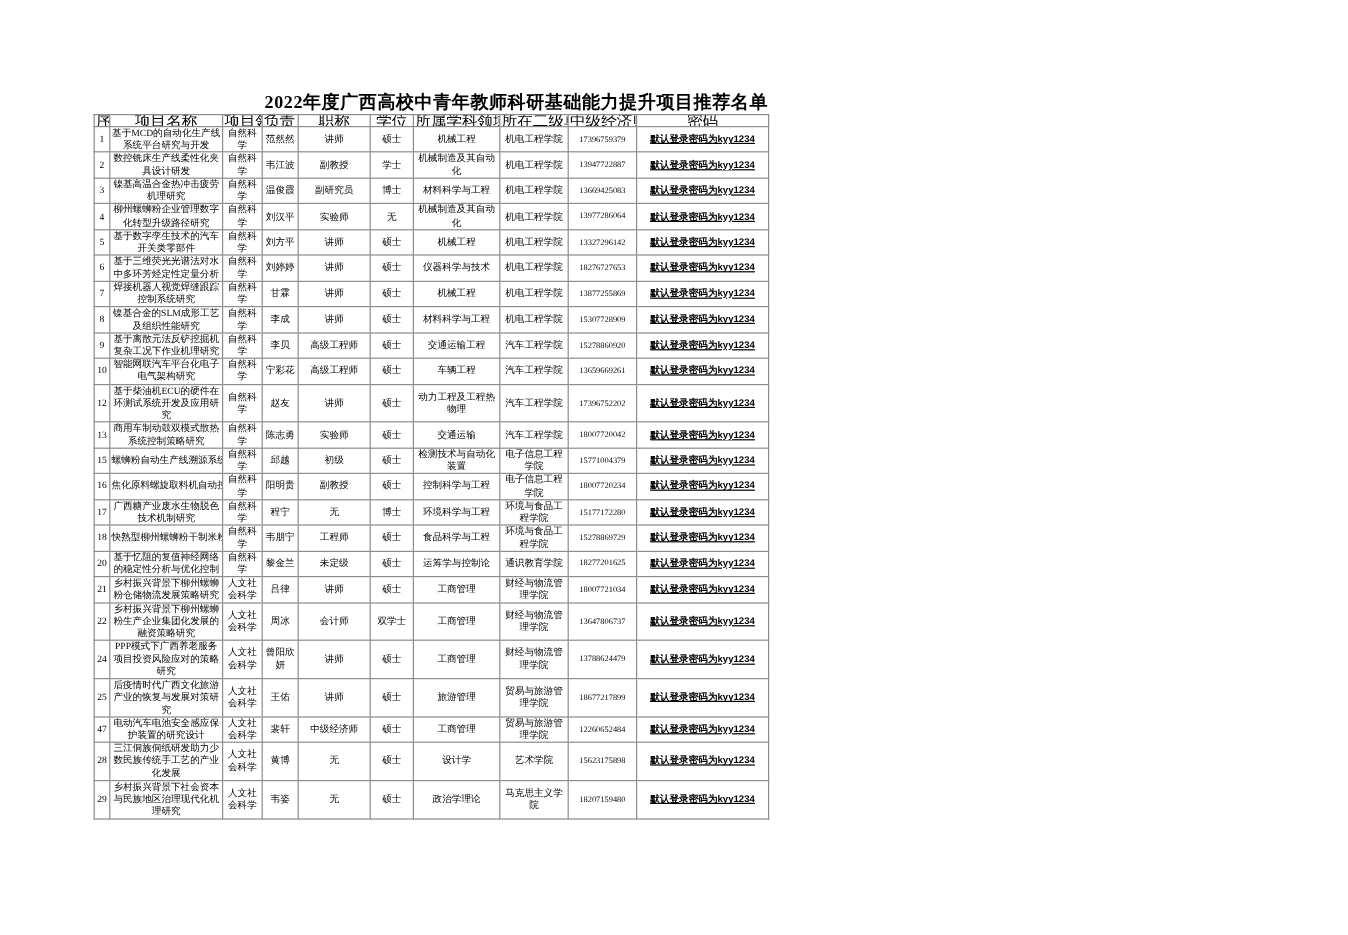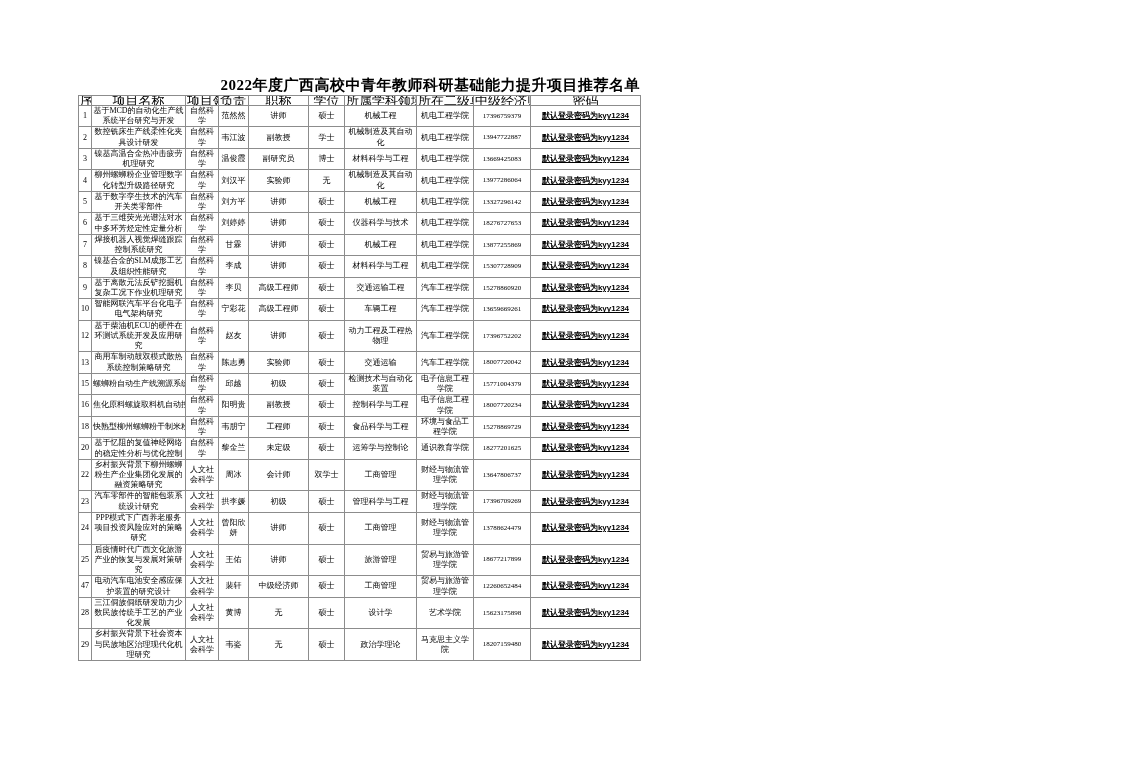--- a/index.html
+++ b/index.html
@@ -229,20 +229,32 @@
         <td class="c-name nowrap">焦化原料螺旋取料机自动控制</td>
         <td class="">自然科学</td>
         <td class="">阳明贵</td>
         <td class="">副教授</td>
         <td class="">硕士</td>
         <td class="">控制科学与工程</td>
         <td class="">电子信息工程学院</td>
         <td class="c-acct">18007720234</td>
         <td class="c-pwd">默认登录密码为kyy1234</td>
       </tr>
+      <tr class="h2">
+        <td class="">17</td>
+        <td class="c-name">广西糖产业废水生物脱色技术机制研究</td>
+        <td class="">自然科学</td>
+        <td class="">程宁</td>
+        <td class="">无</td>
+        <td class="">博士</td>
+        <td class="">环境科学与工程</td>
+        <td class="">环境与食品工程学院</td>
+        <td class="c-acct">15177172280</td>
+        <td class="c-pwd">默认登录密码为kyy1234</td>
+      </tr>
       <tr class="h1">
         <td class="">18</td>
         <td class="c-name nowrap">快熟型柳州螺蛳粉干制米粉的</td>
         <td class="">自然科学</td>
         <td class="">韦朋宁</td>
         <td class="">工程师</td>
         <td class="">硕士</td>
         <td class="">食品科学与工程</td>
         <td class="">环境与食品工程学院</td>
         <td class="c-acct">15278869729</td>
@@ -251,47 +263,47 @@
       <tr class="h2">
         <td class="">20</td>
         <td class="c-name">基于忆阻的复值神经网络的稳定性分析与优化控制</td>
         <td class="">自然科学</td>
         <td class="">黎金兰</td>
         <td class="">未定级</td>
         <td class="">硕士</td>
         <td class="">运筹学与控制论</td>
         <td class="">通识教育学院</td>
         <td class="c-acct">18277201625</td>
+        <td class="c-pwd">默认登录密码为kyy1234</td>
+      </tr>
+      <tr class="h2">
+        <td class="">21</td>
+        <td class="c-name">乡村振兴背景下柳州螺蛳粉仓储物流发展策略研究</td>
+        <td class="">人文社会科学</td>
+        <td class="">吕律</td>
+        <td class="">讲师</td>
+        <td class="">硕士</td>
+        <td class="">工商管理</td>
+        <td class="">财经与物流管理学院</td>
+        <td class="c-acct">18007721034</td>
         <td class="c-pwd">默认登录密码为kyy1234</td>
       </tr>
       <tr class="h3">
         <td class="">22</td>
         <td class="c-name">乡村振兴背景下柳州螺蛳粉生产企业集团化发展的融资策略研究</td>
         <td class="">人文社会科学</td>
         <td class="">周冰</td>
         <td class="">会计师</td>
         <td class="">双学士</td>
         <td class="">工商管理</td>
         <td class="">财经与物流管理学院</td>
         <td class="c-acct">13647806737</td>
         <td class="c-pwd">默认登录密码为kyy1234</td>
       </tr>
       <tr class="h2">
-        <td class="">23</td>
-        <td class="c-name">汽车零部件的智能包装系统设计研究</td>
-        <td class="">人文社会科学</td>
-        <td class="">拱李媛</td>
-        <td class="">初级</td>
-        <td class="">硕士</td>
-        <td class="">管理科学与工程</td>
-        <td class="">财经与物流管理学院</td>
-        <td class="c-acct">17396709269</td>
-        <td class="c-pwd">默认登录密码为kyy1234</td>
-      </tr>
-      <tr class="h2">
         <td class="">24</td>
         <td class="c-name">PPP模式下广西养老服务项目投资风险应对的策略研究</td>
         <td class="">人文社会科学</td>
         <td class="">曾阳欣妍</td>
         <td class="">讲师</td>
         <td class="">硕士</td>
         <td class="">工商管理</td>
         <td class="">财经与物流管理学院</td>
         <td class="c-acct">13788624479</td>
         <td class="c-pwd">默认登录密码为kyy1234</td>

